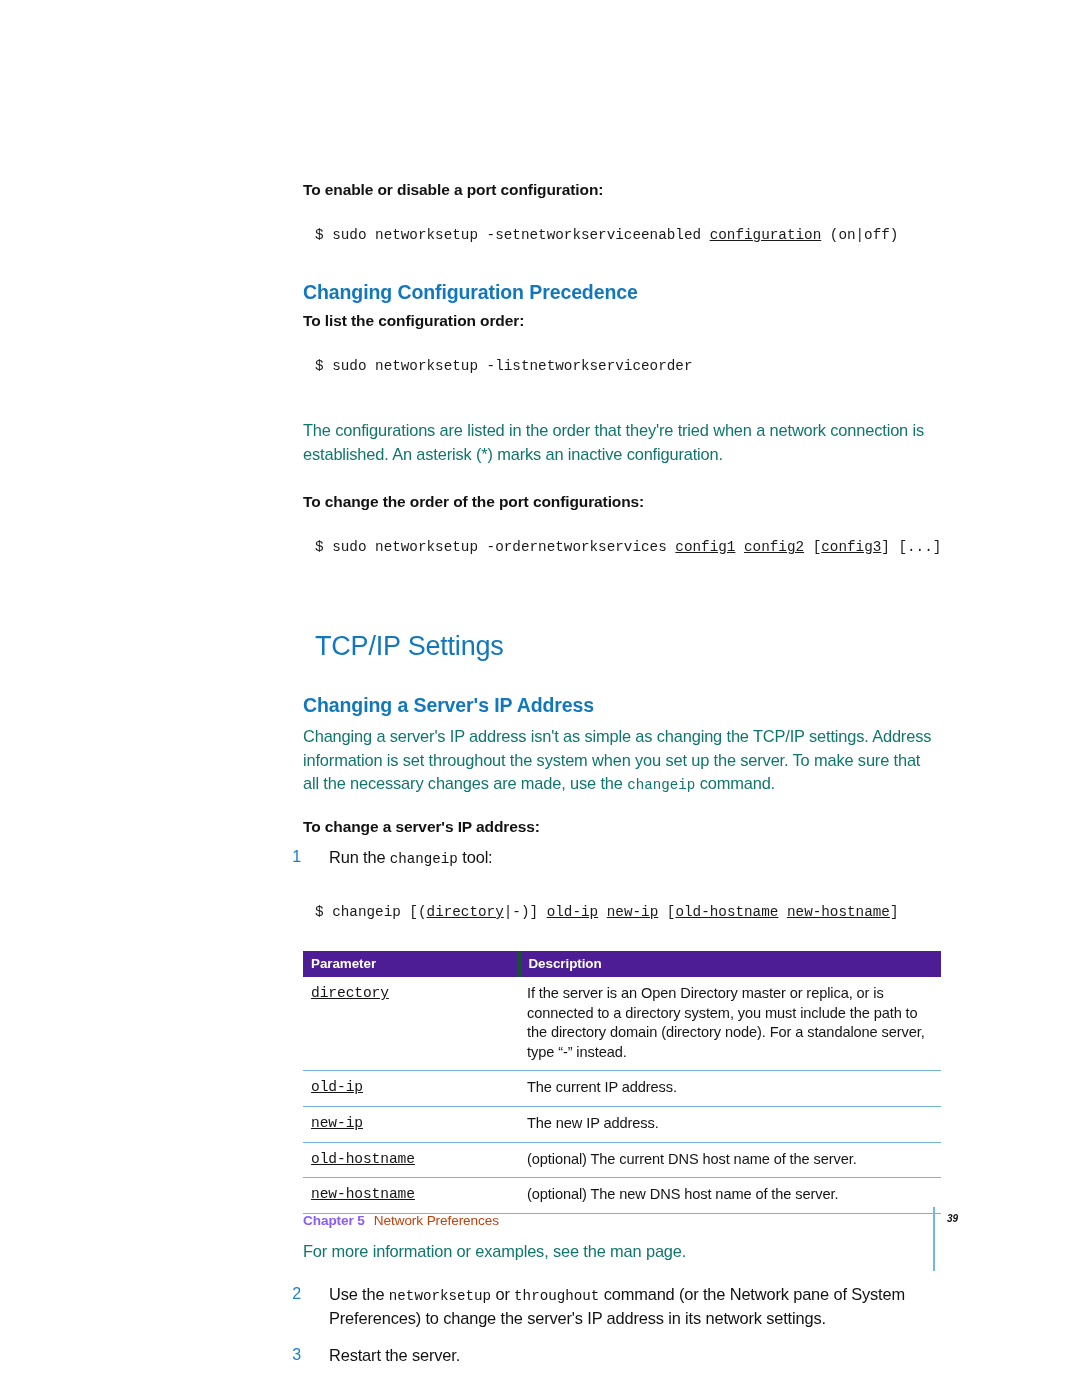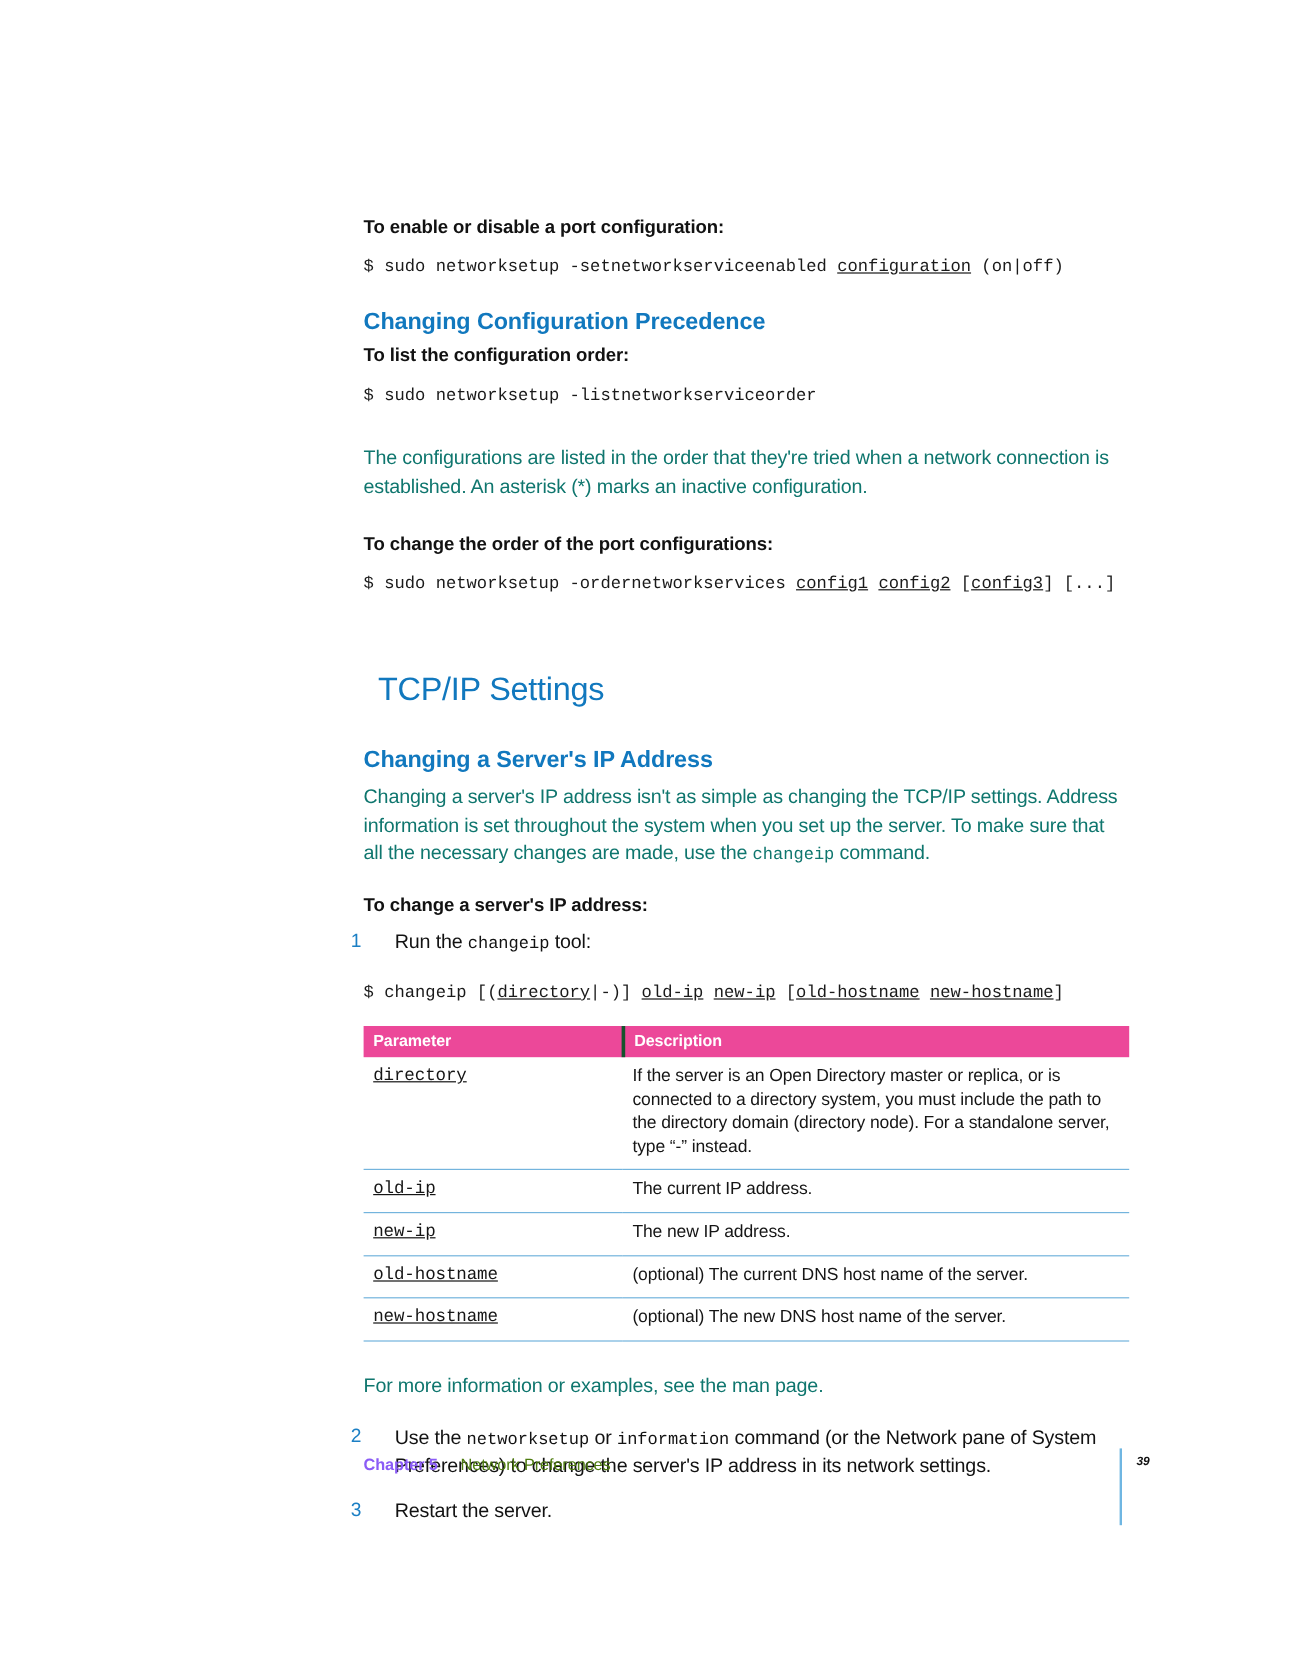--- a/index.html
+++ b/index.html
@@ -37,21 +37,21 @@
     margin: 0;
     line-height: 1.35;
   }
   .cmd {
     font-family: "Liberation Mono", "DejaVu Sans Mono", monospace;
     font-size: 14.3px;
     color: #1a1a1a;
     letter-spacing: 0px;
     white-space: pre;
     line-height: 1.5;
-    margin: 0;
+    margin: 12px;
   }
   .cmd .u { text-decoration: underline; }
   .h1 {
     font-size: 27px;
     font-weight: normal;
     color: #1178BE;
     margin: 12px;
     letter-spacing: -0.2px;
     line-height: 1.2;
   }
@@ -110,21 +110,21 @@
   .sp-34 { height: 34px; }
 
   
   table.param-table {
     border-collapse: collapse;
     width: 638px;
     table-layout: fixed;
     margin: 0;
   }
   table.param-table th {
-    background: #ec4899;
+    background: #4c1d95;
     color: #ffffff;
     font-size: 13.4px;
     font-weight: bold;
     text-align: left;
     padding: 5px 0 6px 8px;
     letter-spacing: -0.05px;
     border: none;
   }
   table.param-table th.thead-divider {
     border-left: 3px solid #14532d;
@@ -158,22 +158,22 @@
     top: 1213px;
     width: 680px;
     font-size: 13.6px;
     letter-spacing: -0.1px;
   }
   .footer .chap {
     font-weight: bold;
     color: #8b5cf6;
   }
   .footer .chap-title {
-    color: #4d7c0f;
-    margin-left: 19px;
+    color: #c2410c;
+    margin-left: 9px;
   }
   .footer-rule {
     position: absolute;
     left: 933px;
     top: 1207px;
     width: 2.4px;
     height: 64px;
     background: #6FB6E2;
   }
   .page-num {
@@ -279,21 +279,21 @@
       </tbody>
     </table>
 
     <div class="sp-26"></div>
 
     <p class="body">For more information or examples, see the man page.</p>
 
     <div class="sp-20"></div>
 
     <div class="step">
-      <span class="num">2</span><span>Use the </span><span class="mono-inline">networksetup</span><span> or </span><span class="mono-inline">information</span><span> command (or the Network pane of System Preferences) to change the server's IP address in its network settings.</span>
+      <span class="num">2</span><span>Use the </span><span class="mono-inline">networksetup</span><span> or </span><span class="mono-inline">throughout</span><span> command (or the Network pane of System Preferences) to change the server's IP address in its network settings.</span>
     </div>
 
     <div class="sp-14"></div>
 
     <div class="step">
       <span class="num">3</span><span>Restart the server.</span>
     </div>
 
   </div>
 

